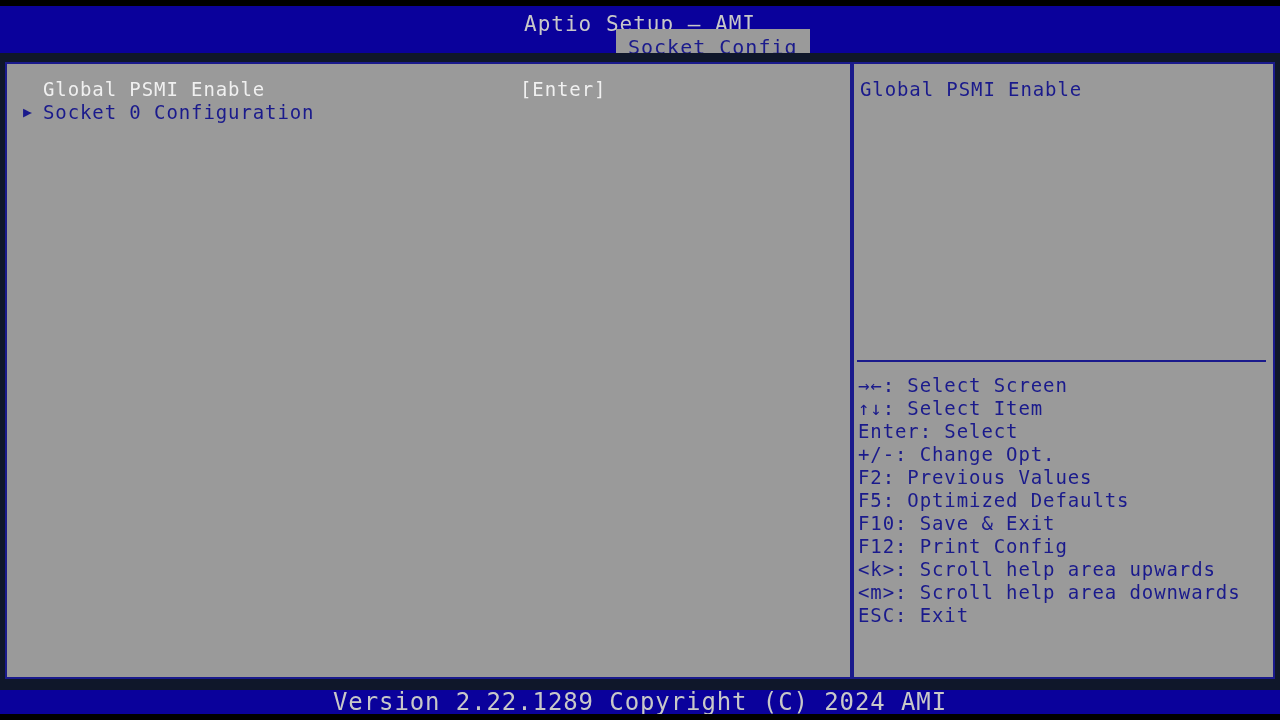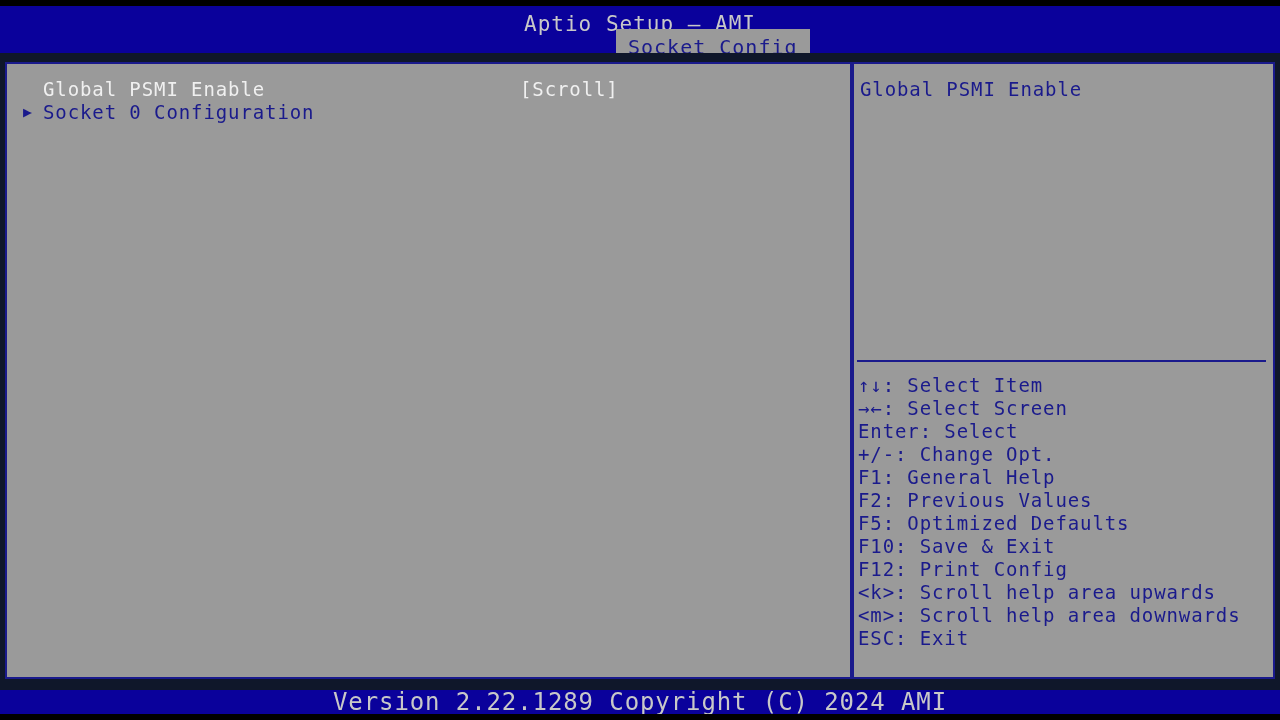--- a/index.html
+++ b/index.html
@@ -200,44 +200,43 @@
   </div>
 
   <div class="body-region">
 
     <div class="panel panel-left">
       <div class="settings-list">
 
         <div class="setting-row">
           <span class="row-arrow"></span>
           <span class="row-label txt-white">Global PSMI Enable</span>
-          <span class="row-value txt-white">[Scroll]</span>
+          <span class="row-value txt-white">[Enter]</span>
         </div>
 
         <div class="setting-row">
           <span class="row-arrow">▶</span>
           <span class="row-label txt-blue">Socket 0 Configuration</span>
           <span class="row-value txt-blue"></span>
         </div>
 
       </div>
     </div>
 
     <div class="panel panel-right">
 
       <div class="help-text">Global PSMI Enable</div>
 
       <div class="help-sep"></div>
 
       <div class="hotkey-list">
+        <div class="hotkey-row">→←: Select Screen</div>
         <div class="hotkey-row">↑↓: Select Item</div>
-        <div class="hotkey-row">→←: Select Screen</div>
         <div class="hotkey-row">Enter: Select</div>
         <div class="hotkey-row">+/-: Change Opt.</div>
-        <div class="hotkey-row">F1: General Help</div>
         <div class="hotkey-row">F2: Previous Values</div>
         <div class="hotkey-row">F5: Optimized Defaults</div>
         <div class="hotkey-row">F10: Save &amp; Exit</div>
         <div class="hotkey-row">F12: Print Config</div>
         <div class="hotkey-row">&lt;k&gt;: Scroll help area upwards</div>
         <div class="hotkey-row">&lt;m&gt;: Scroll help area downwards</div>
         <div class="hotkey-row">ESC: Exit</div>
       </div>
 
     </div>

